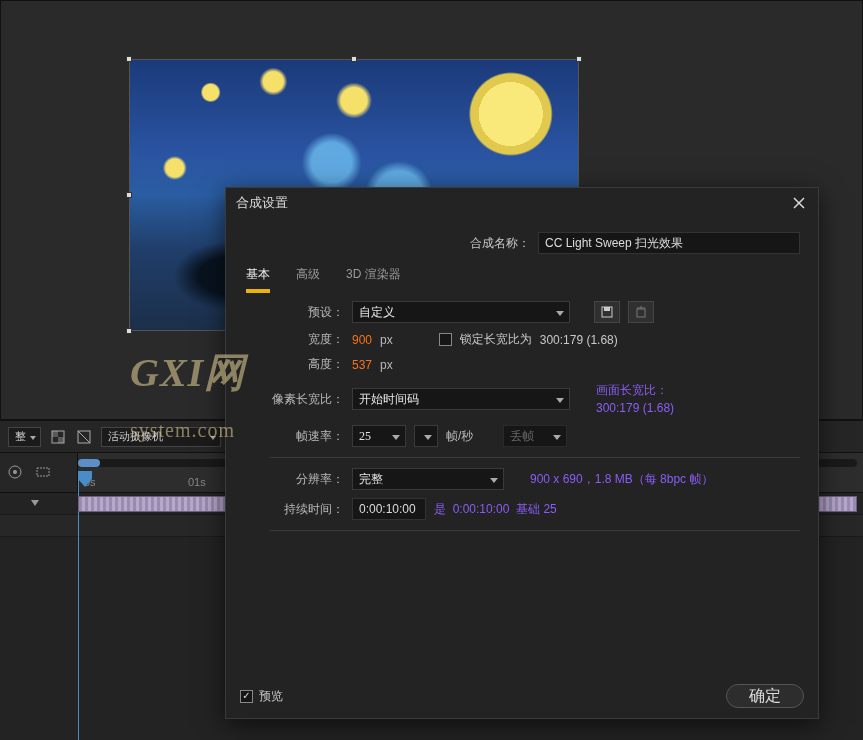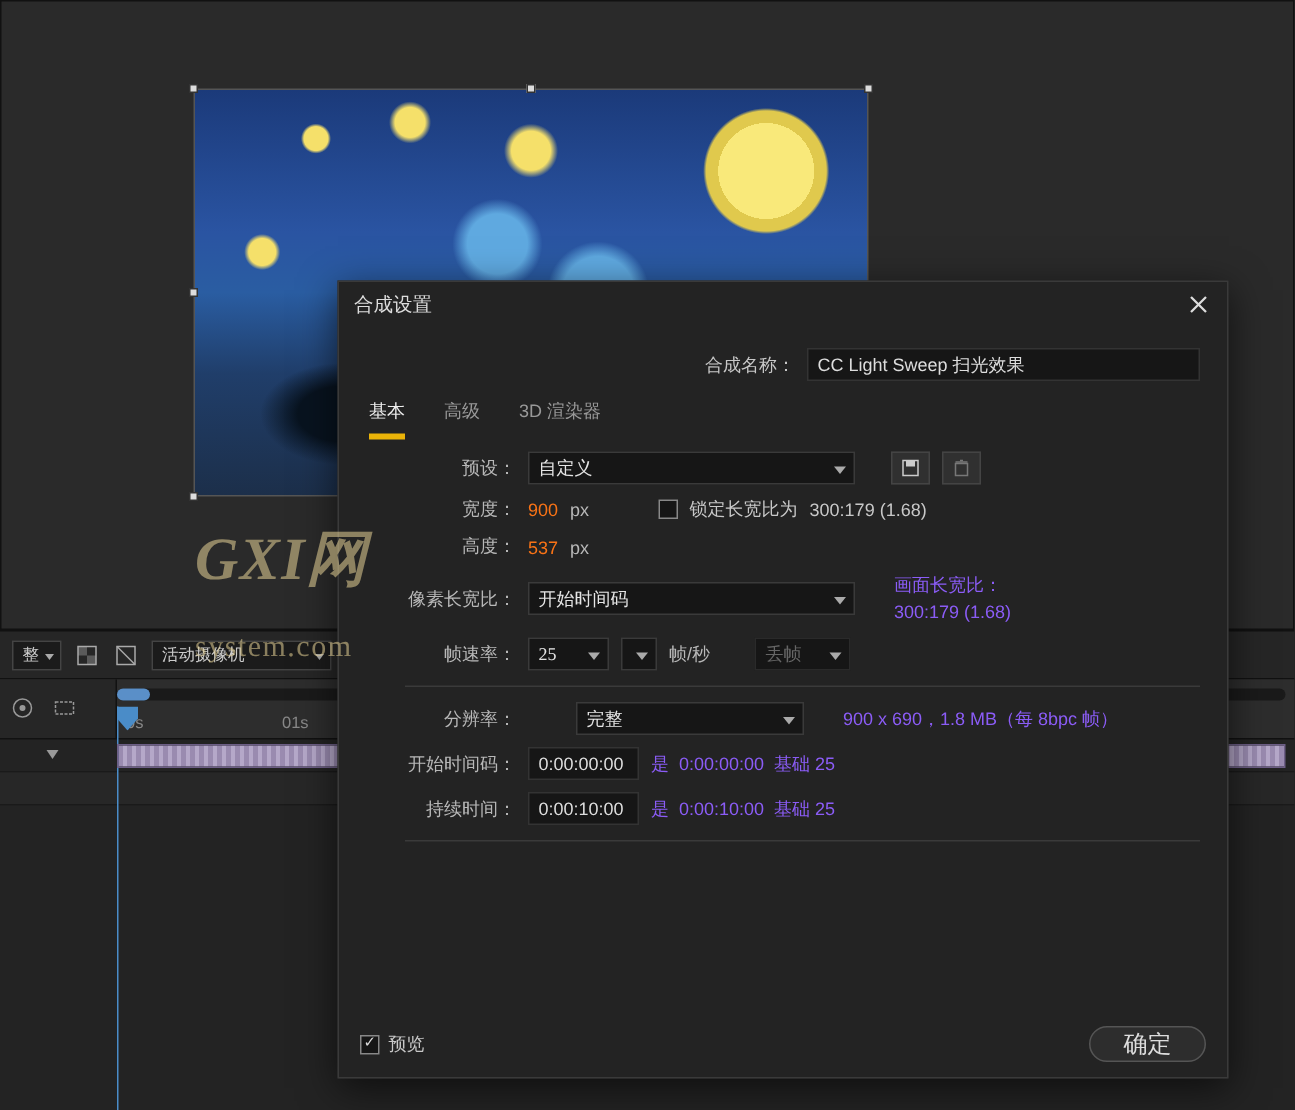--- a/index.html
+++ b/index.html
@@ -146,21 +146,21 @@
     .select {
       background: #161616; border: 1px solid #3a3a3a; color: #e5e5e5;
       height: 22px; padding: 0 18px 0 6px; position: relative;
       display:flex; align-items:center; min-width: 60px;
     }
     .select::after {
       content:""; position:absolute; right:5px; top:9px;
       border-left:4px solid transparent; border-right:4px solid transparent; border-top:5px solid #aaa;
     }
     .select.wide { width: 218px;}
-    .select.mid { width: 152px; margin-left: 32px;}
+    .select.mid { width: 152px;}
     .select.small { width: 54px; font-family: Liberation Serif, serif;}
     .select.tiny { width: 24px; min-width:24px; padding:0;}
     .select.disabled { color:#666; border-color:#2a2a2a;}
     .num-link { color:#f97316; cursor:pointer;}
     .unit { color:#b8b8b8;}
     .tabs { display:flex; gap: 26px; padding: 4px 2px 0 2px; margin-top:2px;}
     .tab { color:#999; padding-bottom:6px; cursor:pointer;}
     .tab.active { color:#eee; border-bottom:4px solid #eab308;}
     .sq-btn {
       width: 26px; height: 22px; background:#303030; border:1px solid #444;
@@ -346,29 +346,20 @@
 
       <div class="sep"></div>
 
       <div class="row">
         <span class="label-wide">分辨率：</span>
         <div class="select mid">完整</div>
         <span style="width:10px;"></span>
         <span class="side-text">900 x 690，1.8 MB（每 8bpc 帧）</span>
       </div>
 
-      <div class="row">
-        <span class="label-wide">开始时间码：</span>
-        <input class="input" style="width: 74px;" value="0:00:00:00">
-        <span class="side-text">
-          <span>是</span>&nbsp;
-          <span>0:00:00:00</span>&nbsp;
-          <span>基础 25</span>
-        </span>
-      </div>
 
       <div class="row">
         <span class="label-wide">持续时间：</span>
         <input class="input" style="width: 74px;" value="0:00:10:00">
         <span class="side-text">
           <span>是</span>&nbsp;
           <span>0:00:10:00</span>&nbsp;
           <span>基础 25</span>
         </span>
       </div>

